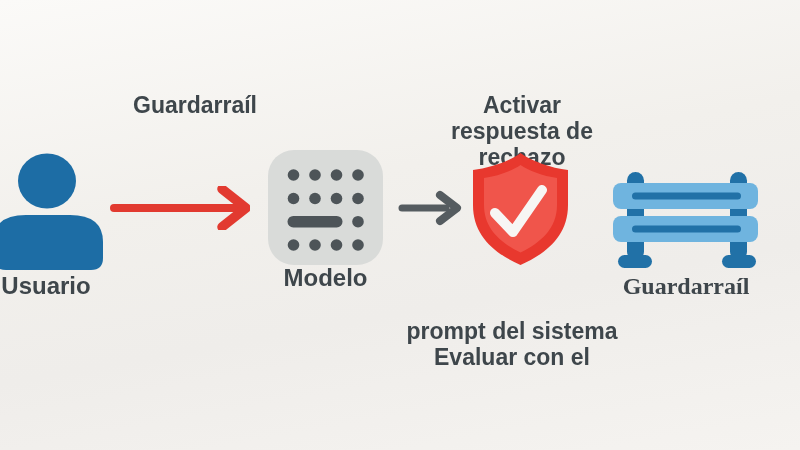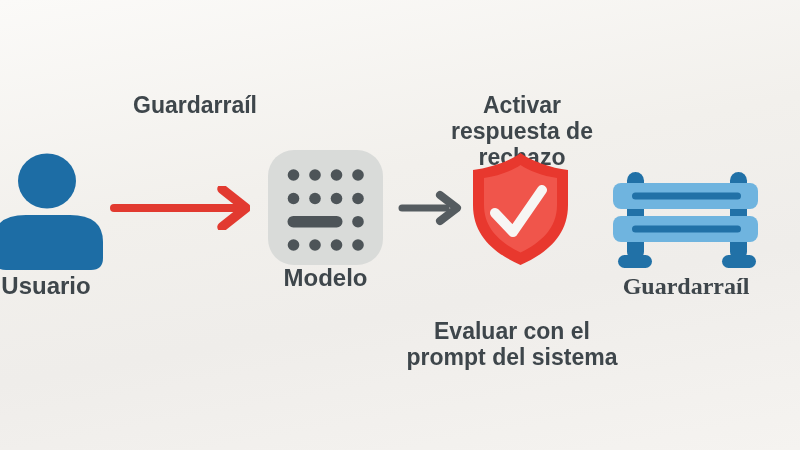--- a/index.html
+++ b/index.html
@@ -77,22 +77,22 @@
     <span style="display:block">respuesta de rechazo</span>
   </div>
 
   <svg class="abs" style="left:468px;top:153px;" width="105" height="113" viewBox="0 0 105 113" aria-hidden="true">
     <path d="M52.5 0 C42 8 22 15 5 17 L5 52 C5 84 28 101 52.5 112 C77 101 100 84 100 52 L100 17 C83 15 63 8 52.5 0 Z" fill="#e8382e"></path>
     <path d="M52.5 12 C45 17.5 30 23 16 25 L16 52 C16 76 33 90 52.5 99.5 C72 90 89 76 89 52 L89 25 C75 23 60 17.5 52.5 12 Z" fill="#f0554b"></path>
     <polyline points="27,60 45,79 74,37" fill="none" stroke="#f7f6f4" stroke-width="10" stroke-linecap="round" stroke-linejoin="round"></polyline>
   </svg>
 
   <div class="abs caption" style="left:398px;top:318px;width:228px;">
+    <span style="display:block">prompt del sistema</span>
     <span style="display:block">Evaluar con el</span>
-    <span style="display:block">prompt del sistema</span>
   </div>
 
   <svg class="abs" style="left:612px;top:168px;" width="148" height="100" viewBox="0 0 148 100" aria-hidden="true">
     <rect x="15" y="4" width="17" height="88" rx="8.5" fill="#2171a7"></rect>
     <rect x="118" y="4" width="17" height="88" rx="8.5" fill="#2171a7"></rect>
     <rect x="1" y="15" width="145" height="26" rx="8" fill="#6fb4df"></rect>
     <rect x="1" y="48" width="145" height="26" rx="8" fill="#6fb4df"></rect>
     <rect x="20" y="24.5" width="109" height="7" rx="3.5" fill="#2171a7"></rect>
     <rect x="20" y="57.5" width="109" height="7" rx="3.5" fill="#2171a7"></rect>
     <rect x="6" y="87" width="34" height="13" rx="6.5" fill="#2171a7"></rect>

